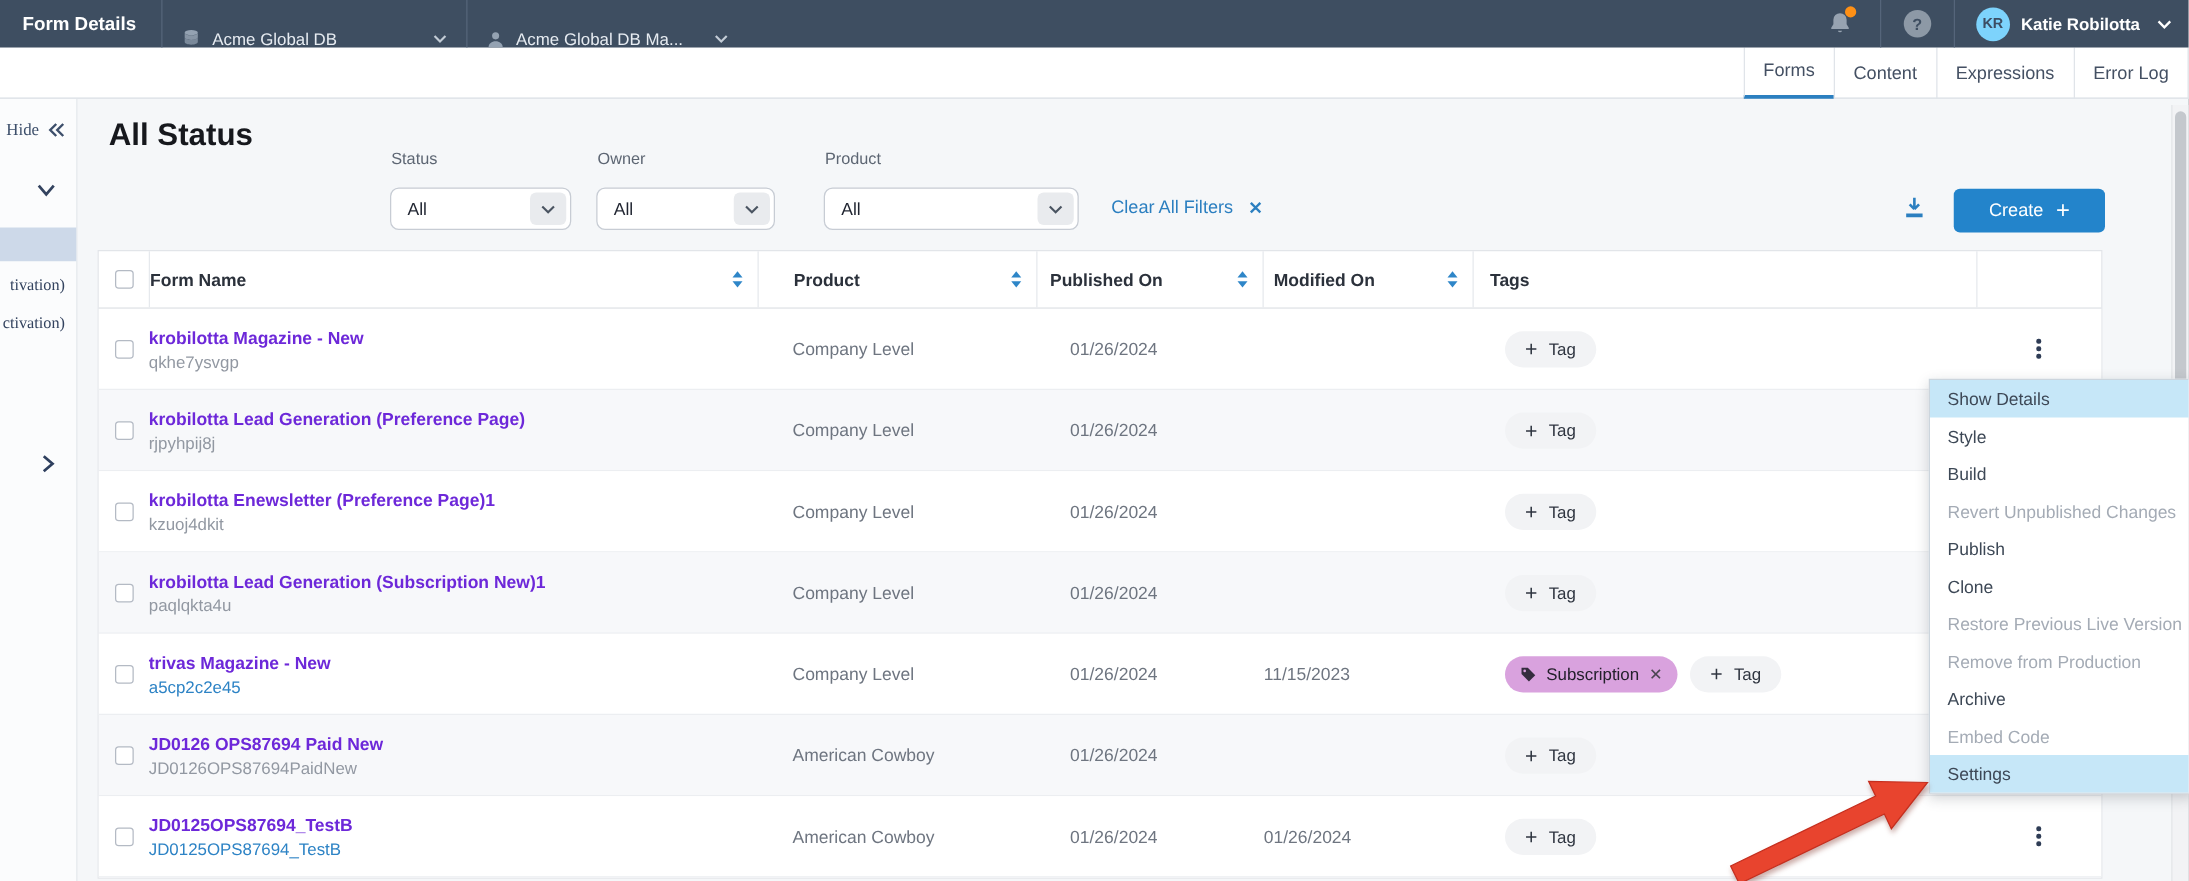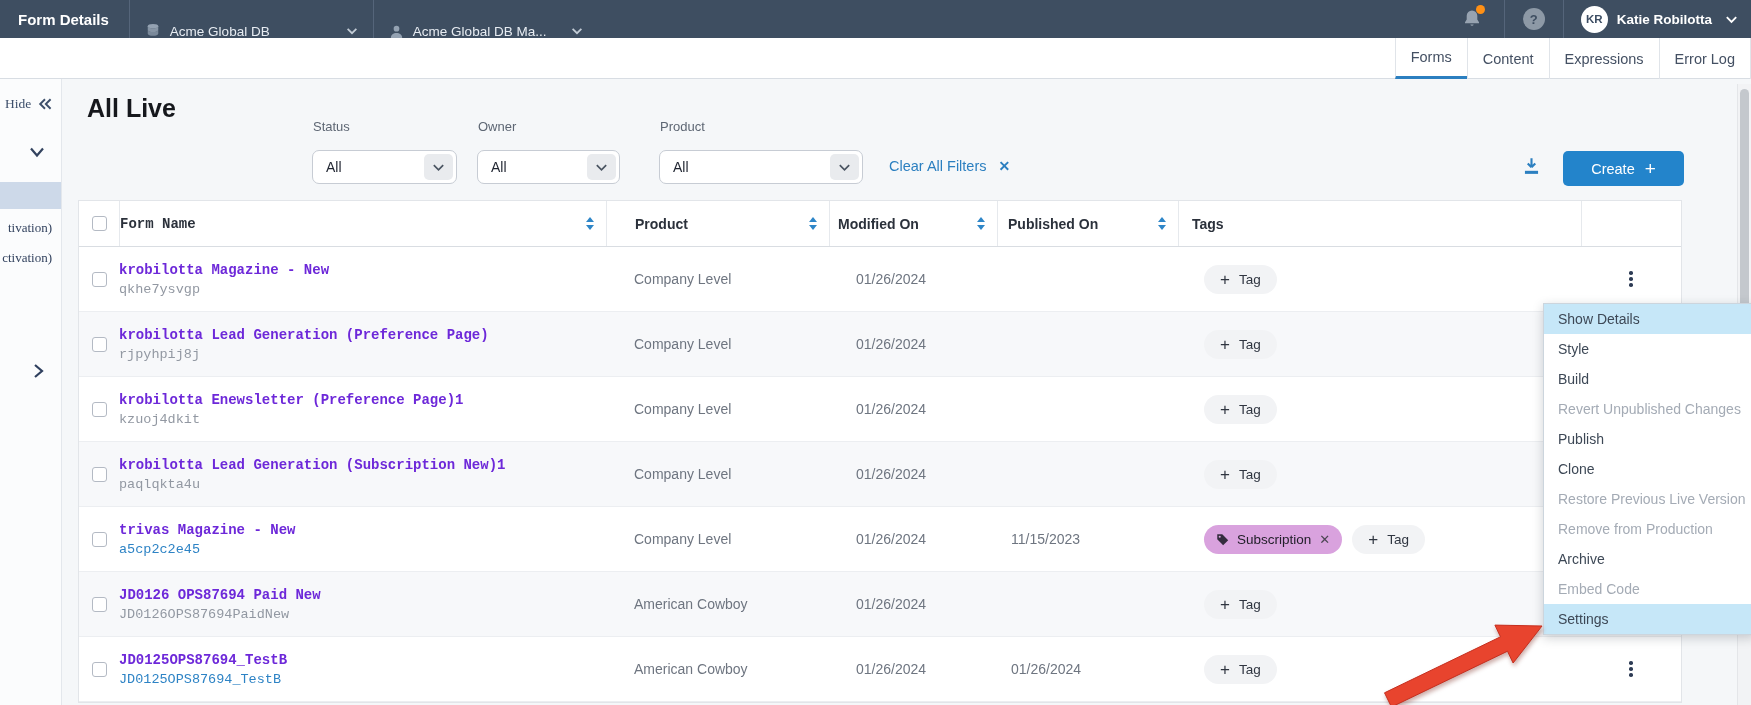--- a/index.html
+++ b/index.html
@@ -14,21 +14,21 @@
   .nav-div{width:1px;height:38px;background:#55657a;}
   .nav-sel{display:flex;align-items:center;height:52px;padding:0 14px;color:#e7ecf2;font-size:13.5px;cursor:pointer;margin-top:24px;}
   .nav-sel .lbl{margin:0 8px;}
   .nav-sel.sel1{width:243px;} .nav-sel.sel2{width:224px;}
   .nav-sel .chev{margin-left:auto;}
   .nav-right{margin-left:auto;display:flex;align-items:center;height:38px;}
   .bell-wrap{position:relative;width:24px;height:24px;margin-right:20px;}
   .bell-dot{position:absolute;right:-1px;top:-2px;width:9px;height:9px;border-radius:50%;background:#ff9015;}
   .help-circle{width:22px;height:22px;border-radius:50%;background:#8d99a6;color:#3e4e61;
                font-weight:bold;font-size:13px;display:flex;align-items:center;justify-content:center;margin:0 18px;}
-  .avatar{width:27px;height:27px;border-radius:50%;background:#ffffff;color:#3c4d63;font-weight:bold;
+  .avatar{width:27px;height:27px;border-radius:50%;background:#7dd3fc;color:#3c4d63;font-weight:bold;
           font-size:11.5px;display:flex;align-items:center;justify-content:center;margin:0 9px 0 17px;}
   .user-name{color:#fff;font-weight:bold;font-size:13.5px;margin-right:12px;}
   .nav-right .chev{margin-right:12px;}
 
   
   .tabbar{position:absolute;left:0;top:38px;width:100%;height:41px;background:#fff;
           border-bottom:1px solid #d8dde3;display:flex;justify-content:flex-end;z-index:5;}
   .tab{padding:0 15px;display:flex;align-items:center;font-size:14.5px;color:#445063;
        border-left:1px solid #e0e4e9;cursor:pointer;height:41px;}
   .tab:last-child{border-right:1px solid #e0e4e9;}
@@ -76,21 +76,21 @@
               justify-content:center;gap:10px;cursor:pointer;border:none;}
   .create-btn .plus{font-size:19px;font-weight:400;line-height:1;}
 
   
   .ftable{position:absolute;left:16px;top:121px;width:1604px;background:#fff;
           border:1px solid #e2e5e9;}
   .thead{display:flex;height:46px;align-items:stretch;border-bottom:1px solid #d9dde2;
          font-weight:bold;font-size:14px;color:#2b313b;}
   .hc{display:flex;align-items:center;position:relative;}
   .thead .hc + .hc{border-left:1px solid #e6e9ed;}
-  .c0{width:40px;justify-content:center;} .c1{width:487px;font-family:Liberation Mono, monospace;} .c2{width:223px;padding-left:28px;}
+  .c0{width:40px;justify-content:center;} .c1{width:487px;} .c2{width:223px;padding-left:28px;}
   .c3{width:168px;padding-left:8px;} .c4{width:181px;padding-left:10px;} .c5{width:403px;padding-left:13px;}
   .c6{flex:1;justify-content:center;}
   .sort{position:absolute;right:12px;display:flex;flex-direction:column;gap:3px;cursor:pointer;}
   .sort i{display:block;width:0;height:0;border-left:4.5px solid transparent;border-right:4.5px solid transparent;}
   .sort .up{border-bottom:5.5px solid #2e86c8;} .sort .dn{border-top:5.5px solid #2e86c8;}
 
   .trow{display:flex;height:65px;border-bottom:1px solid #eceef1;background:#fff;}
   .trow.alt{background:#f7f8fa;}
   .tc{display:flex;align-items:center;position:relative;}
   .tc.c3{padding-left:27px;} .tc.c4{padding-left:14px;} .tc.c5{padding-left:26px;gap:10px;}
@@ -219,21 +219,21 @@
         </div>
       </div>
     <span class="side-chev-right icon">
       <svg width="14" height="18" viewBox="0 0 14 18" fill="none" stroke="#2e3f5e" stroke-width="2.2">
           <path d="M4 3 11 9 4 15"></path>
         </svg>
     </span>
   </aside>
 
   <main class="main">
-    <h1 class="page-title">All Live</h1>
+    <h1 class="page-title">All Status</h1>
 
     <span class="filter-label lab-status">Status</span>
     <span class="filter-label lab-owner">Owner</span>
     <span class="filter-label lab-product">Product</span>
 
 
     <div class="dselect sel-status">
       <span class="val">All</span>
       <span class="btn">
         <svg width="15" height="15" viewBox="0 0 16 16" fill="none" stroke="#4a5461" stroke-width="1.8">
@@ -287,29 +287,29 @@
               <i class="dn"></i>
             </span>
         </div>
         <div class="hc c2">
           <span>Product</span>
           <span class="sort">
               <i class="up"></i>
               <i class="dn"></i>
             </span>
         </div>
-        <div class="hc c3">
-          <span>Modified On</span>
+        <div class="hc c4">
+          <span>Published On</span>
           <span class="sort">
               <i class="up"></i>
               <i class="dn"></i>
             </span>
         </div>
-        <div class="hc c4">
-          <span>Published On</span>
+        <div class="hc c3">
+          <span>Modified On</span>
           <span class="sort">
               <i class="up"></i>
               <i class="dn"></i>
             </span>
         </div>
         <div class="hc c5">
           <span>Tags</span>
         </div>
         <div class="hc c6"></div>
       </div>

